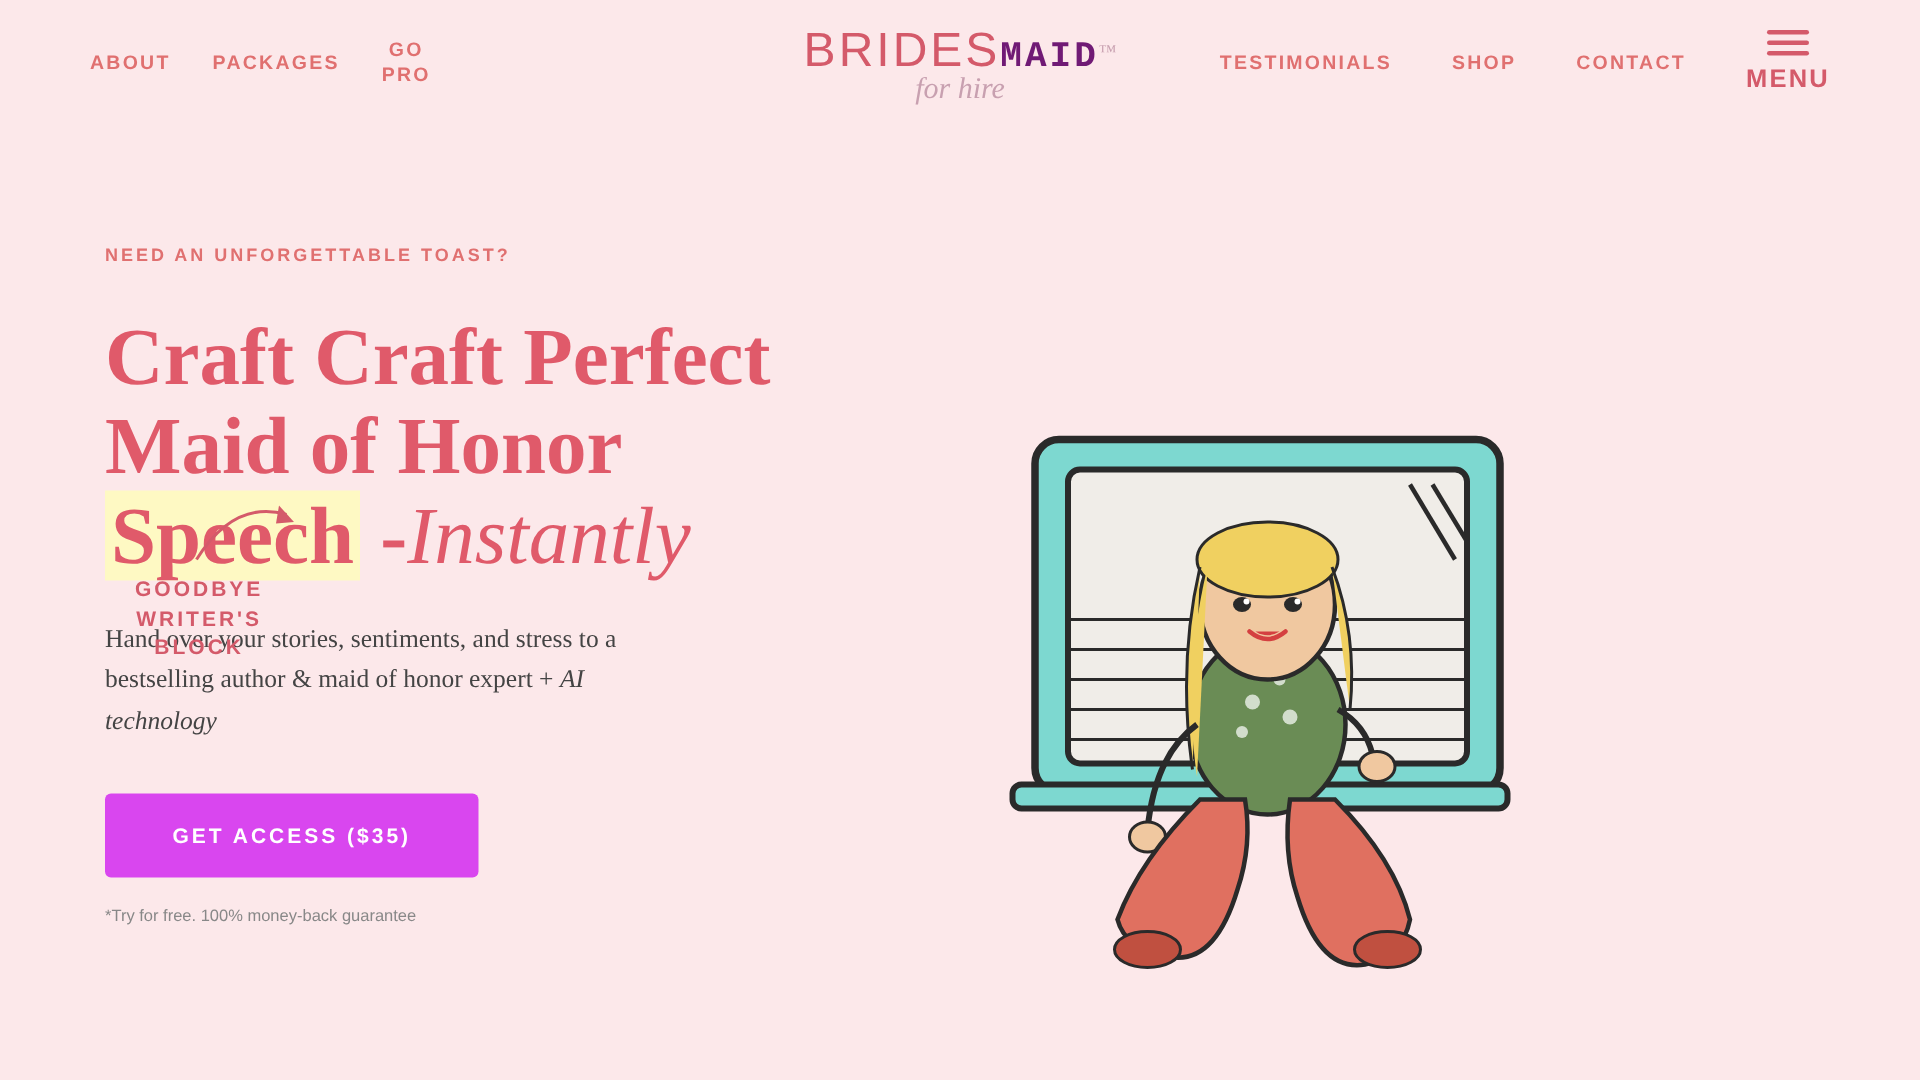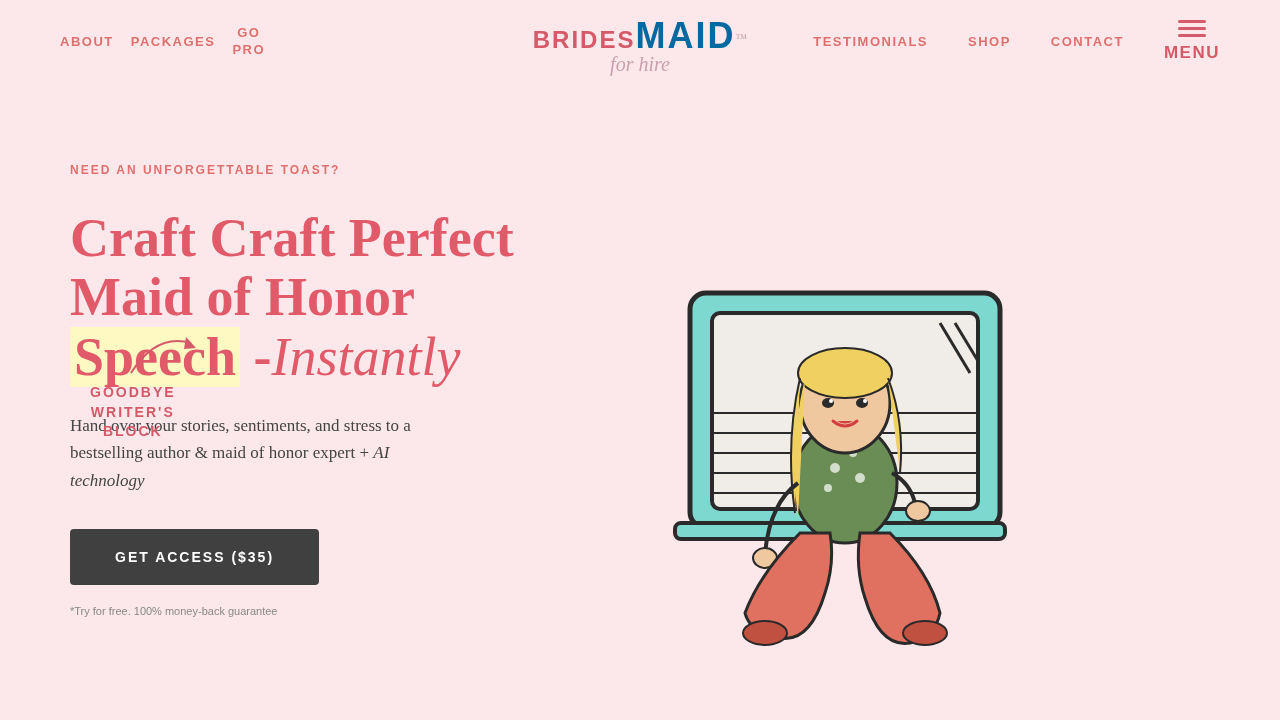--- a/index.html
+++ b/index.html
@@ -18,21 +18,21 @@
       display: flex;
       align-items: center;
       justify-content: space-between;
       padding: 20px 60px;
       position: relative;
       z-index: 10;
     }
 
     .nav-left {
       display: flex;
-      gap: 17px;
+      gap: 28px;
       align-items: center;
     }
 
     .nav-right {
       display: flex;
       gap: 40px;
       align-items: center;
     }
 
     .nav-link {
@@ -54,31 +54,31 @@
     .logo {
       position: absolute;
       left: 50%;
       transform: translateX(-50%);
       text-align: center;
       top: 15px;
     }
 
     .logo-brides {
       font-family: 'Arial Black', sans-serif;
+      font-size: 32px;
+      font-weight: 400;
+      color: #d45a6a;
+      letter-spacing: 2px;
+    }
+
+    .logo-maid {
+      font-family: Liberation Mono, monospace;
       font-size: 24px;
-      font-weight: 700;
-      color: #d45a6a;
-      letter-spacing: 2px;
-    }
-
-    .logo-maid {
-      font-family: Liberation Sans, sans-serif;
-      font-size: 36px;
       font-weight: 900;
-      color: #0369a1;
+      color: #701a75;
       letter-spacing: 2px;
     }
 
     .logo-tm {
       font-size: 12px;
       vertical-align: super;
       color: #c8a0b0;
     }
 
     .logo-sub {
@@ -167,21 +167,21 @@
       line-height: 1.6;
       margin-bottom: 35px;
       max-width: 380px;
     }
 
     .hero-body em {
       font-style: italic;
     }
 
     .cta-btn {
-      background: #404040;
+      background: #d946ef;
       color: #fff;
       font-family: 'Arial', sans-serif;
       font-size: 14px;
       font-weight: 700;
       letter-spacing: 2px;
       text-transform: uppercase;
       padding: 20px 45px;
       border: none;
       border-radius: 4px;
       cursor: pointer;

